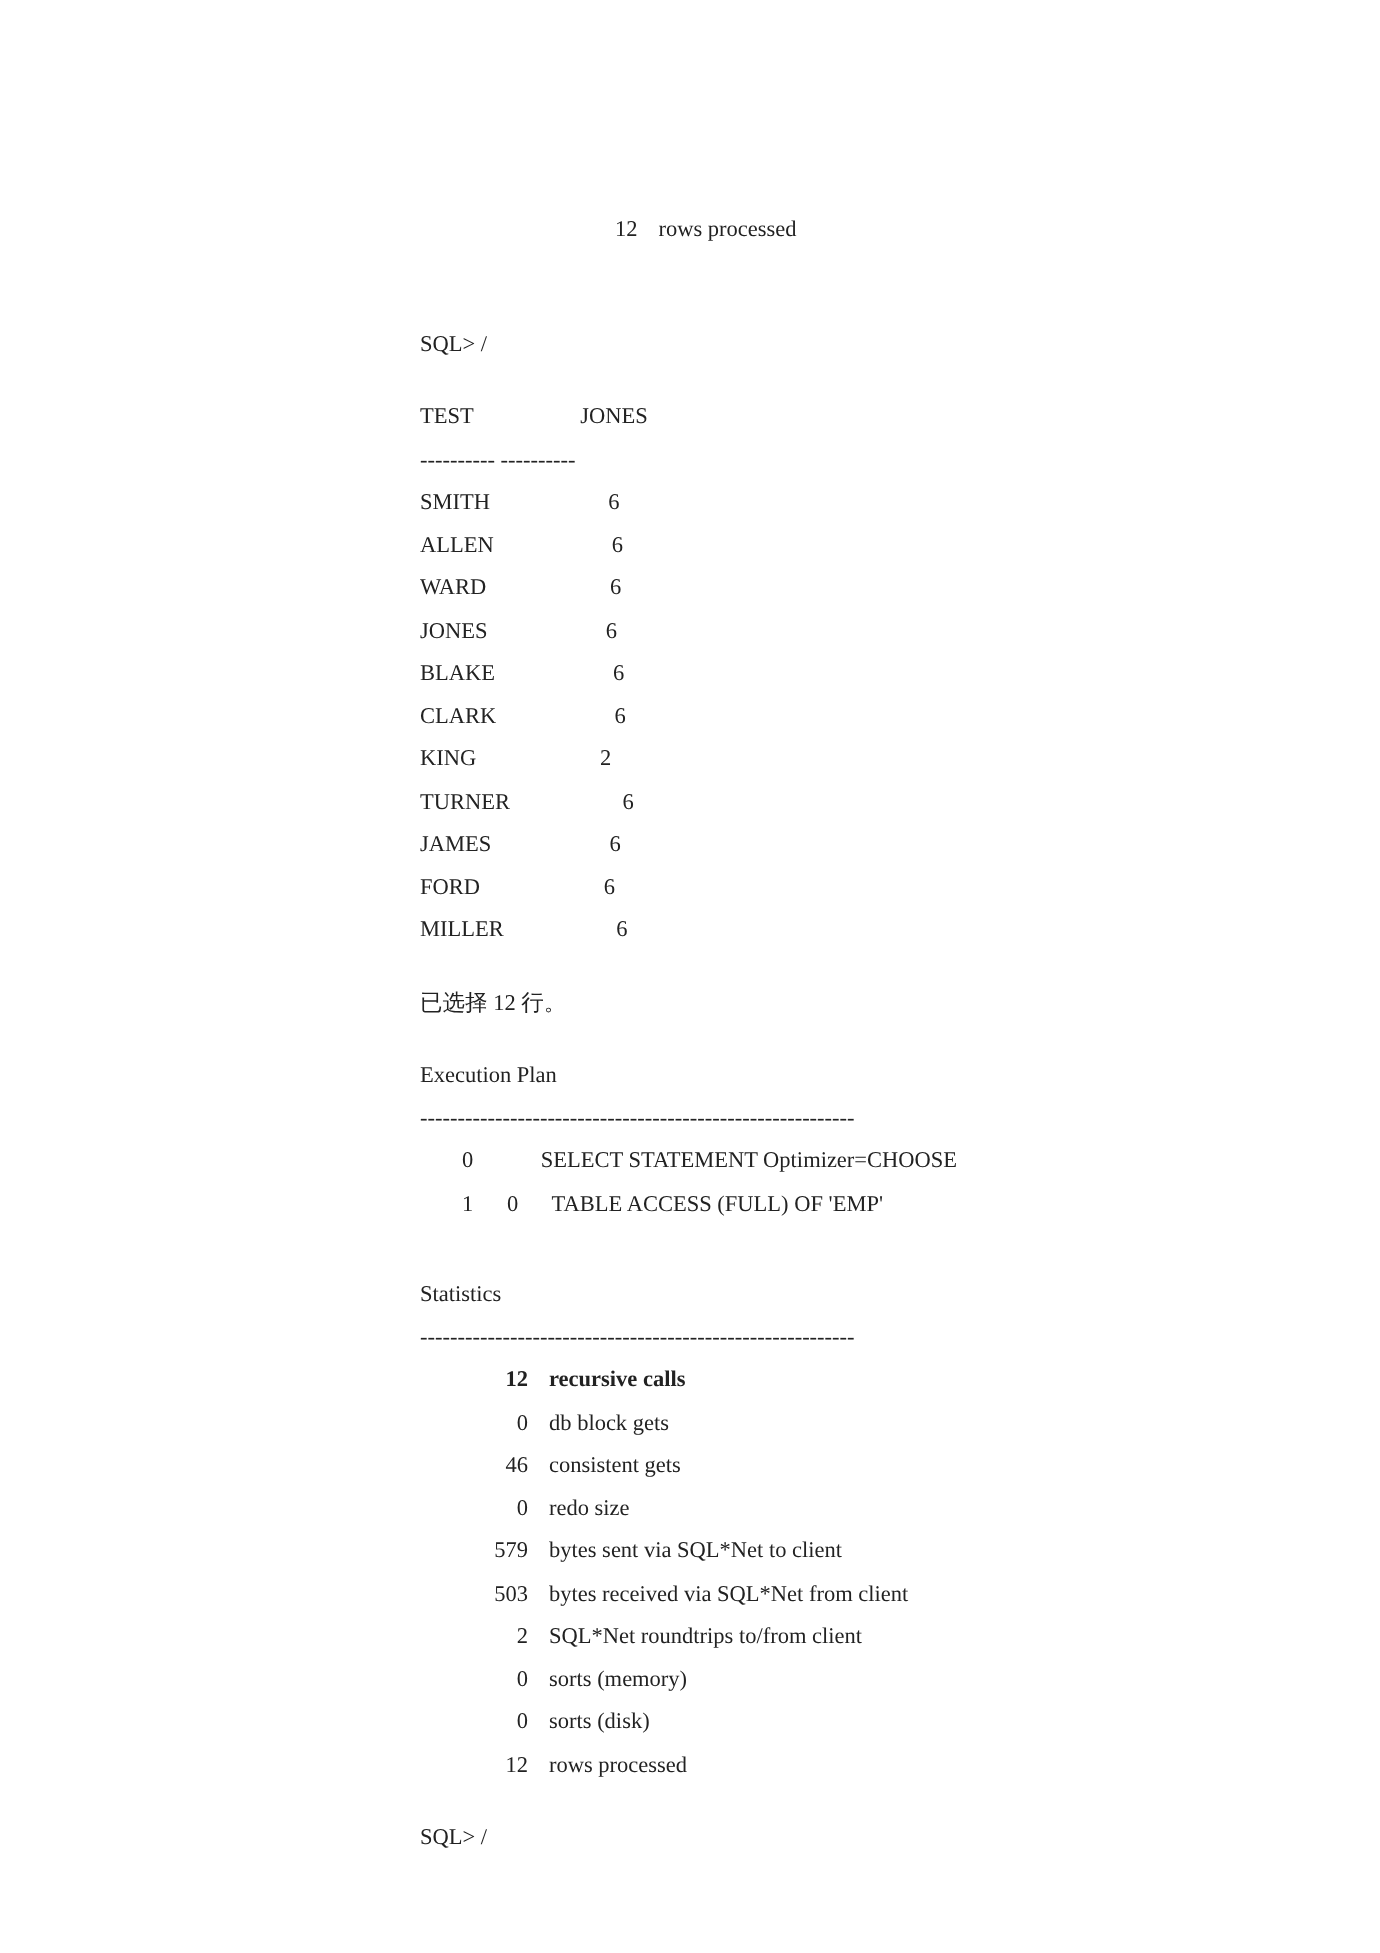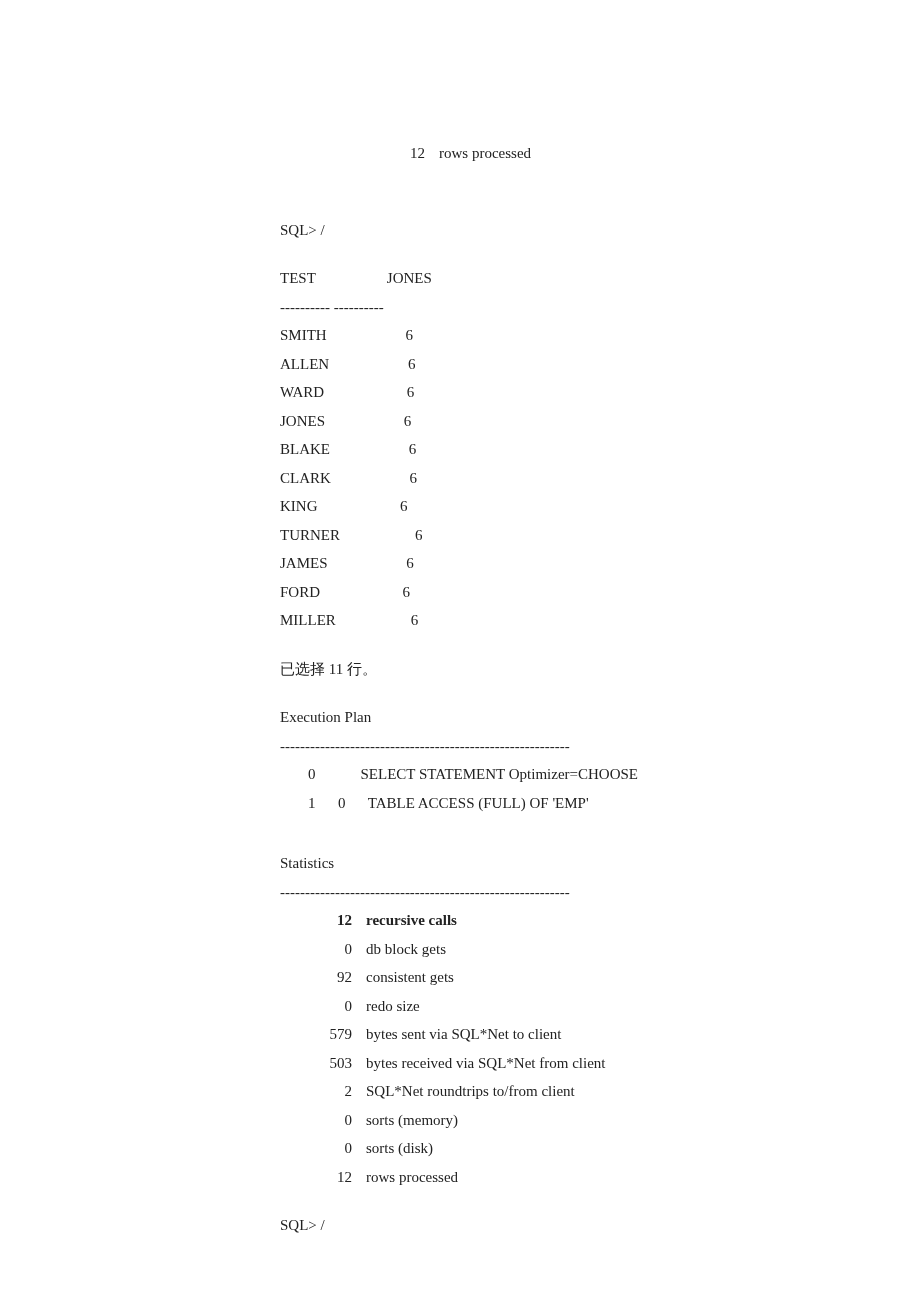--- a/index.html
+++ b/index.html
@@ -71,43 +71,43 @@
   <div>
     <div class="header-row"><span>TEST</span><span>                   </span><span>JONES</span></div>
     <div class="sep">---------- ----------</div>
     <div id="table1-rows">
         <div class="data-row">SMITH                     6</div>
         <div class="data-row">ALLEN                     6</div>
         <div class="data-row">WARD                      6</div>
         <div class="data-row">JONES                     6</div>
         <div class="data-row">BLAKE                     6</div>
         <div class="data-row">CLARK                     6</div>
-        <div class="data-row">KING                      6</div>
+        <div class="data-row">KING                      2</div>
         <div class="data-row">TURNER                    6</div>
         <div class="data-row">JAMES                     6</div>
         <div class="data-row">FORD                      6</div>
         <div class="data-row">MILLER                    6</div>
       </div>
   </div>
 
-  <div class="rows-msg">已选择 11 行。</div>
+  <div class="rows-msg">已选择 12 行。</div>
 
   <div class="section-title">Execution Plan</div>
   <div class="sep">----------------------------------------------------------</div>
   <div class="plan-row"><span>0</span><span>            </span><span>SELECT STATEMENT Optimizer=CHOOSE</span></div>
   <div class="plan-row"><span>1</span><span>      </span><span>0</span><span>      </span><span>TABLE ACCESS (FULL) OF 'EMP'</span></div>
 
   <div style="height:20px"></div>
 
   <div class="section-title">Statistics</div>
   <div class="sep">----------------------------------------------------------</div>
   <div id="stats-rows">
       <div class="stats-row bold"><span class="stats-num">12</span><span class="stats-label">recursive calls</span></div>
       <div class="stats-row"><span class="stats-num">0</span><span class="stats-label">db block gets</span></div>
-      <div class="stats-row"><span class="stats-num">92</span><span class="stats-label">consistent gets</span></div>
+      <div class="stats-row"><span class="stats-num">46</span><span class="stats-label">consistent gets</span></div>
       <div class="stats-row"><span class="stats-num">0</span><span class="stats-label">redo size</span></div>
       <div class="stats-row"><span class="stats-num">579</span><span class="stats-label">bytes sent via SQL*Net to client</span></div>
       <div class="stats-row"><span class="stats-num">503</span><span class="stats-label">bytes received via SQL*Net from client</span></div>
       <div class="stats-row"><span class="stats-num">2</span><span class="stats-label">SQL*Net roundtrips to/from client</span></div>
       <div class="stats-row"><span class="stats-num">0</span><span class="stats-label">sorts (memory)</span></div>
       <div class="stats-row"><span class="stats-num">0</span><span class="stats-label">sorts (disk)</span></div>
       <div class="stats-row"><span class="stats-num">12</span><span class="stats-label">rows processed</span></div>
     </div>
 
   <div class="prompt">SQL&gt; /</div>

